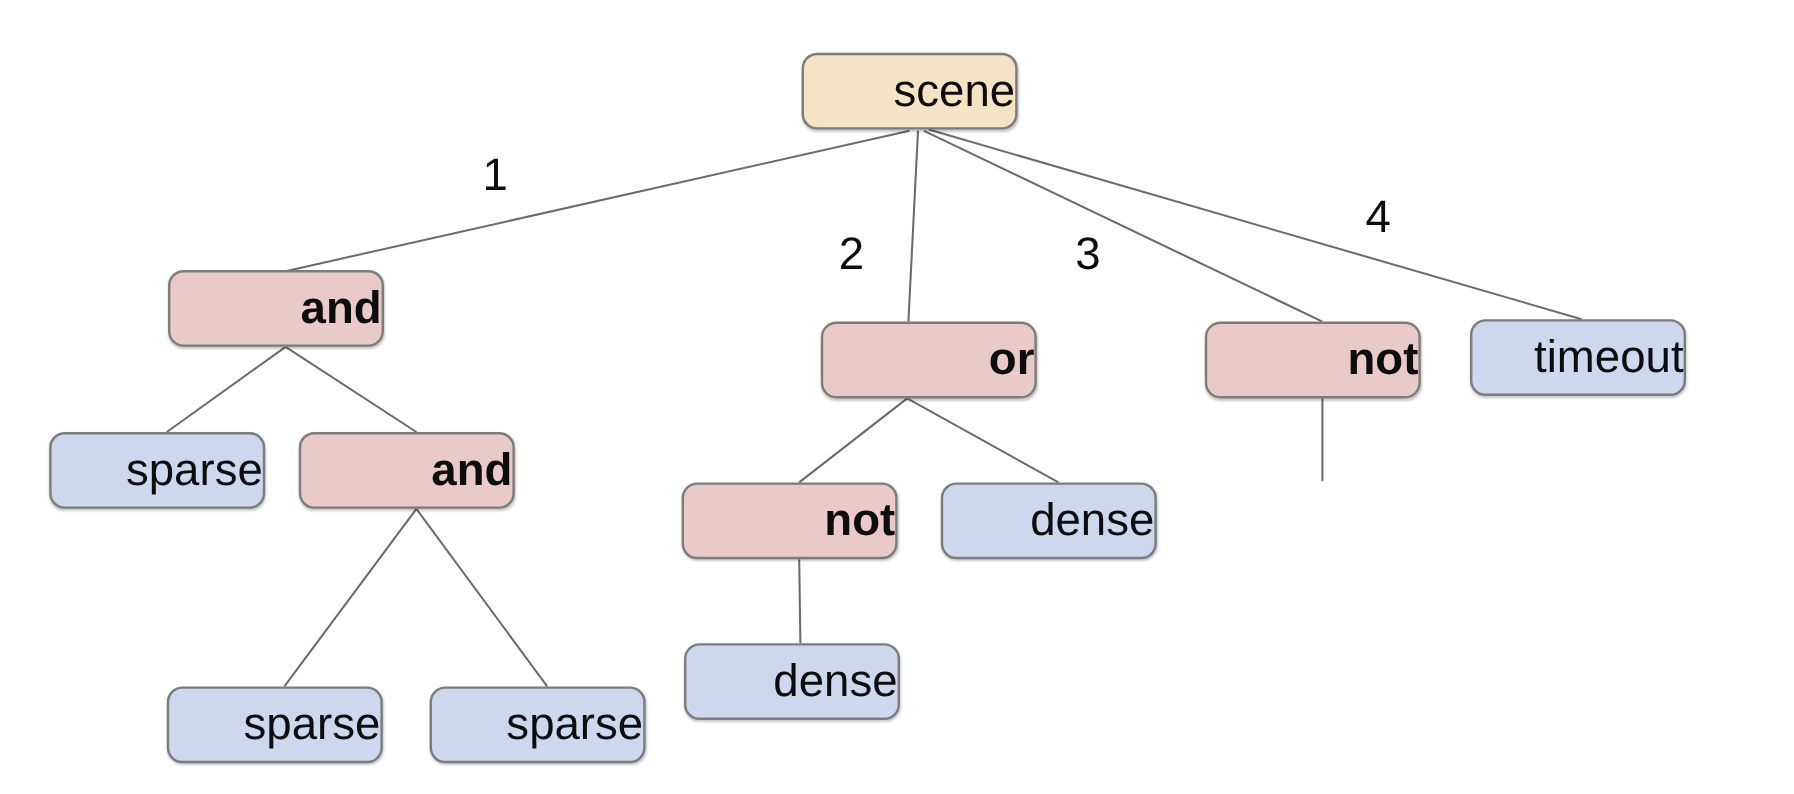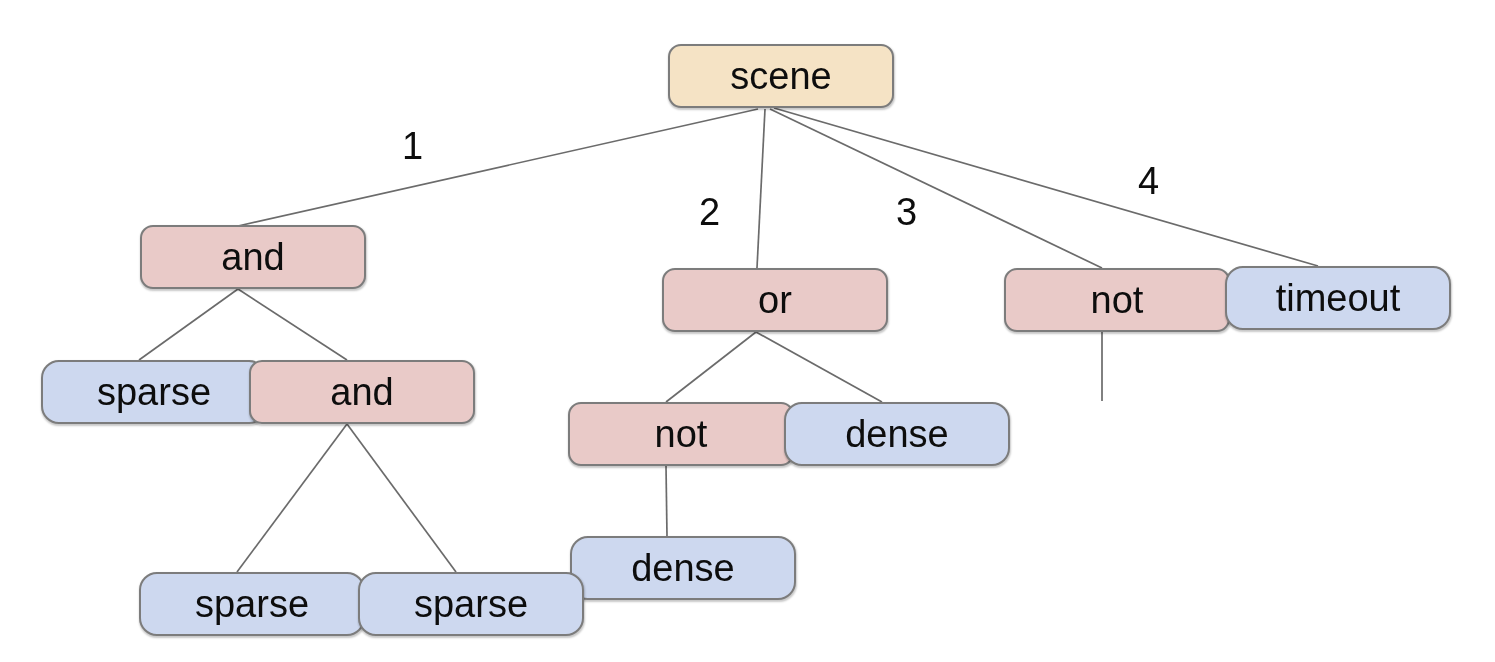--- a/index.html
+++ b/index.html
@@ -16,32 +16,32 @@
     position:relative;
     width:1495px;height:662px;
     background:var(--background);
     font-family:"Liberation Sans", sans-serif;
     overflow:hidden;
   }
   .edges{position:absolute;left:0;top:0;width:1495px;height:662px;}
   .edges line{stroke:var(--edge-stroke);stroke-width:1.7;fill:none;}
   .node{
     position:absolute;
-    width:226px;height:64px;
+    width:180px;height:64px;
     border:2px solid var(--node-border);
     border-radius:13px;
     box-sizing:border-box;
-    display:flex;align-items:center;justify-content:center;
+    display:flex;align-items:center;justify-content:flex-end;
     font-size:38px;line-height:1;
     color:var(--text);
     box-shadow:0.5px 1.5px 2px rgba(0,0,0,0.22);
   }
   .node[data-node-type="root"]{background:var(--root-fill);}
-  .node[data-node-type="operator"]{background:var(--operator-fill);}
-  .node[data-node-type="leaf"]{background:var(--leaf-fill);border-radius:18px;}
+  .node[data-node-type="operator"]{background:var(--operator-fill);font-weight:bold;}
+  .node[data-node-type="leaf"]{background:var(--leaf-fill);}
   .edge-label{
     position:absolute;
     font-size:38px;line-height:1;
     color:var(--text);
   }
 </style>
 </head>
 <body>
 
 <div class="canvas">
@@ -62,21 +62,21 @@
   </svg>
 
   <div class="node" style="left:668px;top:44px" data-node-type="root">
     <span>scene</span>
   </div>
 
   <div class="node" style="left:140px;top:225px" data-node-type="operator">
     <span>and</span>
   </div>
 
-  <div class="node" style="left:662px;top:268px" data-node-type="operator">
+  <div class="node" style="left:684px;top:268px" data-node-type="operator">
     <span>or</span>
   </div>
 
   <div class="node" style="left:1004px;top:268px" data-node-type="operator">
     <span>not</span>
   </div>
 
   <div class="node" style="left:1225px;top:266px" data-node-type="leaf">
     <span>timeout</span>
   </div>

